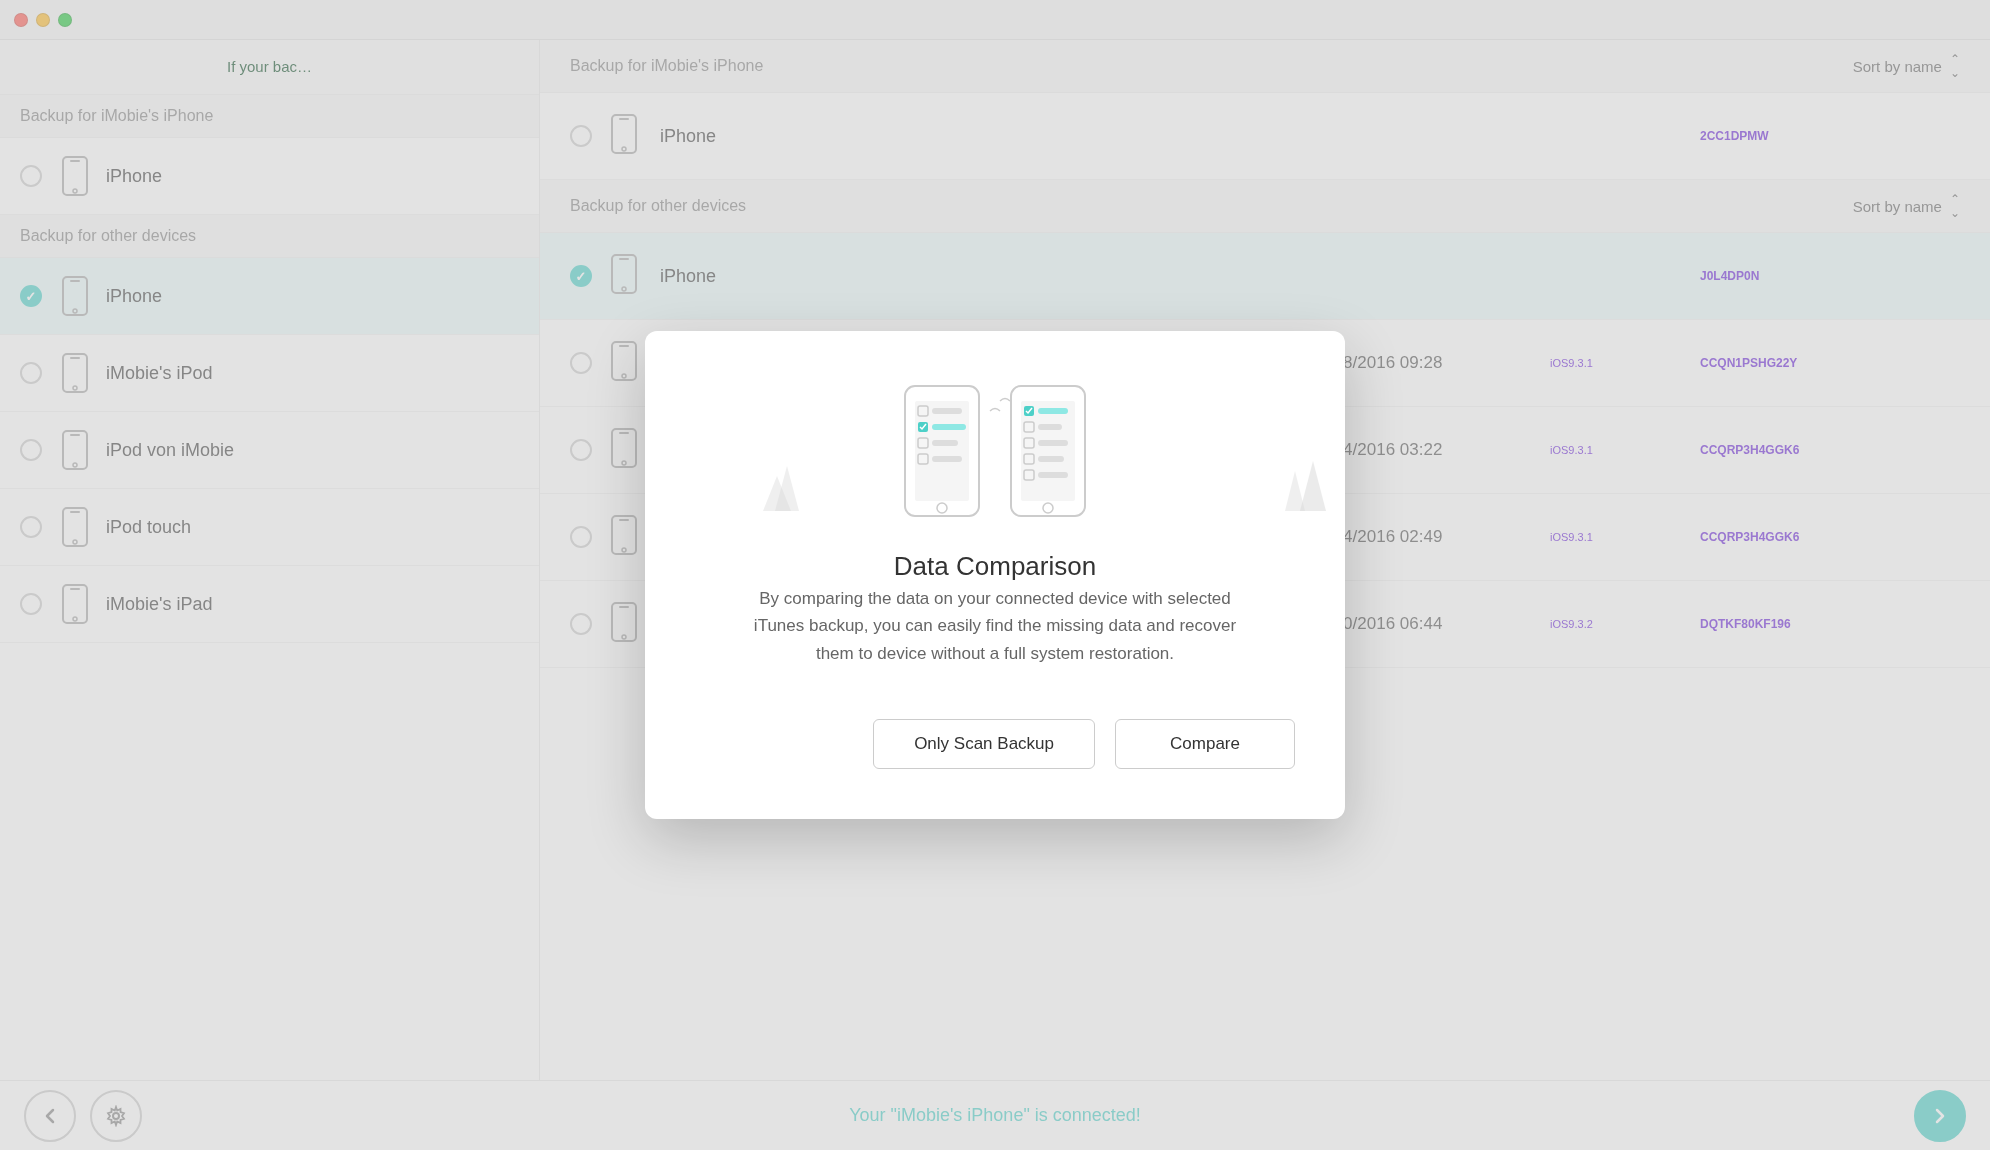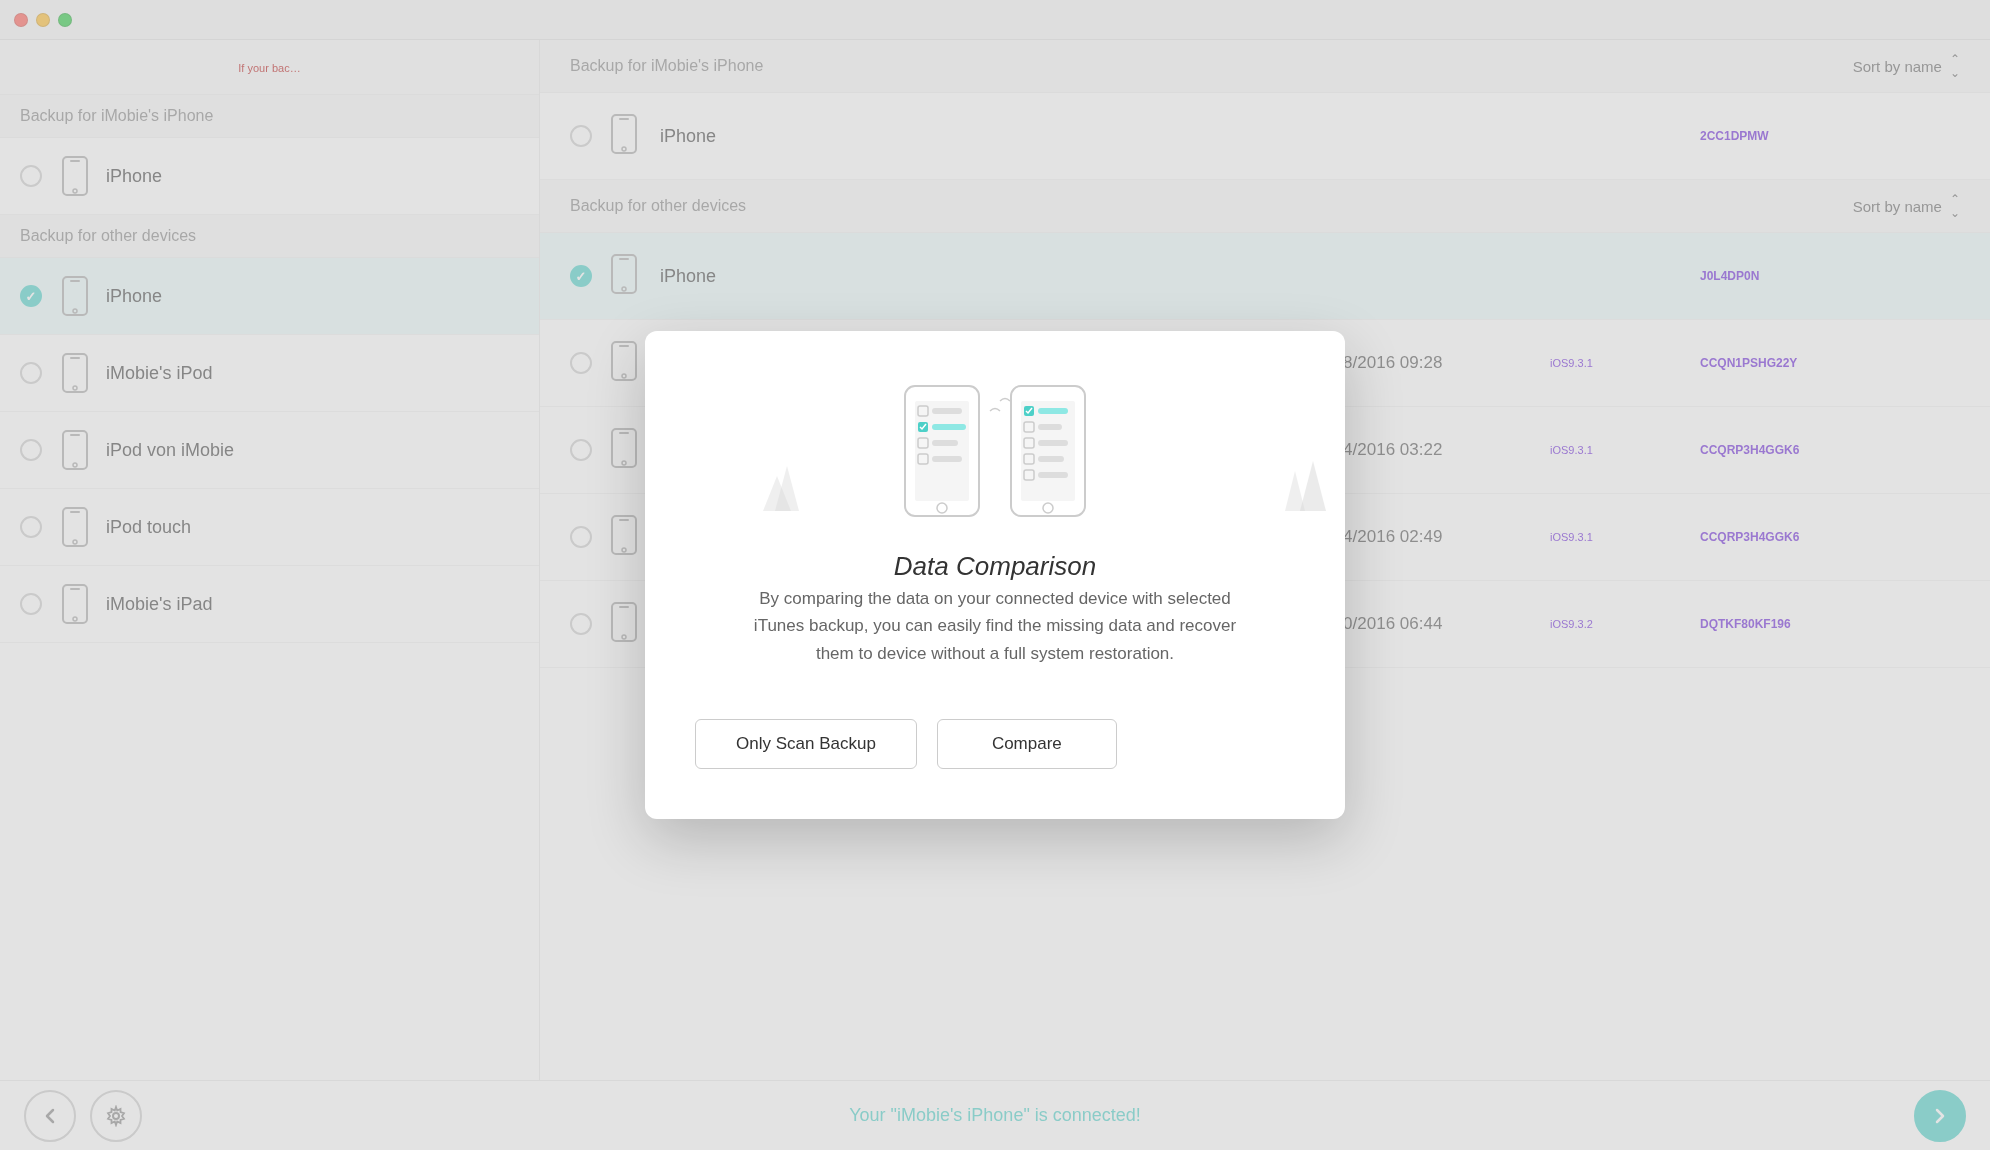--- a/index.html
+++ b/index.html
@@ -262,36 +262,35 @@
       justify-content: center;
       margin-bottom: 20px;
       position: relative;
     }
 
     .modal-title {
       font-size: 26px;
       font-weight: 500;
       color: #333;
       margin-bottom: 3px;
-      font-style: italic;
     }
 
     .modal-description {
       font-size: 17px;
       color: #666;
       line-height: 1.6;
       margin-bottom: 52px;
       max-width: 520px;
       margin-left: auto;
       margin-right: auto;
     }
 
     .modal-buttons {
       display: flex;
-      justify-content: flex-start;
+      justify-content: flex-end;
       gap: 20px;
     }
 
     .modal-btn {
       padding: 14px 40px;
       border-radius: 6px;
       font-size: 17px;
       cursor: pointer;
       border: 1px solid #cccccc;
       background: white;
@@ -337,21 +336,21 @@
     <div class="traffic-light close"></div>
     <div class="traffic-light minimize"></div>
     <div class="traffic-light maximize"></div>
   </div>
 
   <div class="main-content">
 
     <div class="sidebar">
 
       <div class="info-bar">
-        <span style="color:#b91c1c; font-size:11px;">If your bac…</span>
+        <span style="color:#14532d; font-size:15px;">If your bac…</span>
       </div>
 
       <div class="section-header">
         <span class="section-label">Backup for iMobie's iPhone</span>
       </div>
 
       <div class="device-item">
         <div class="radio-circle"></div>
         <div class="device-icon">
           <svg width="28" height="42" viewBox="0 0 28 42">

